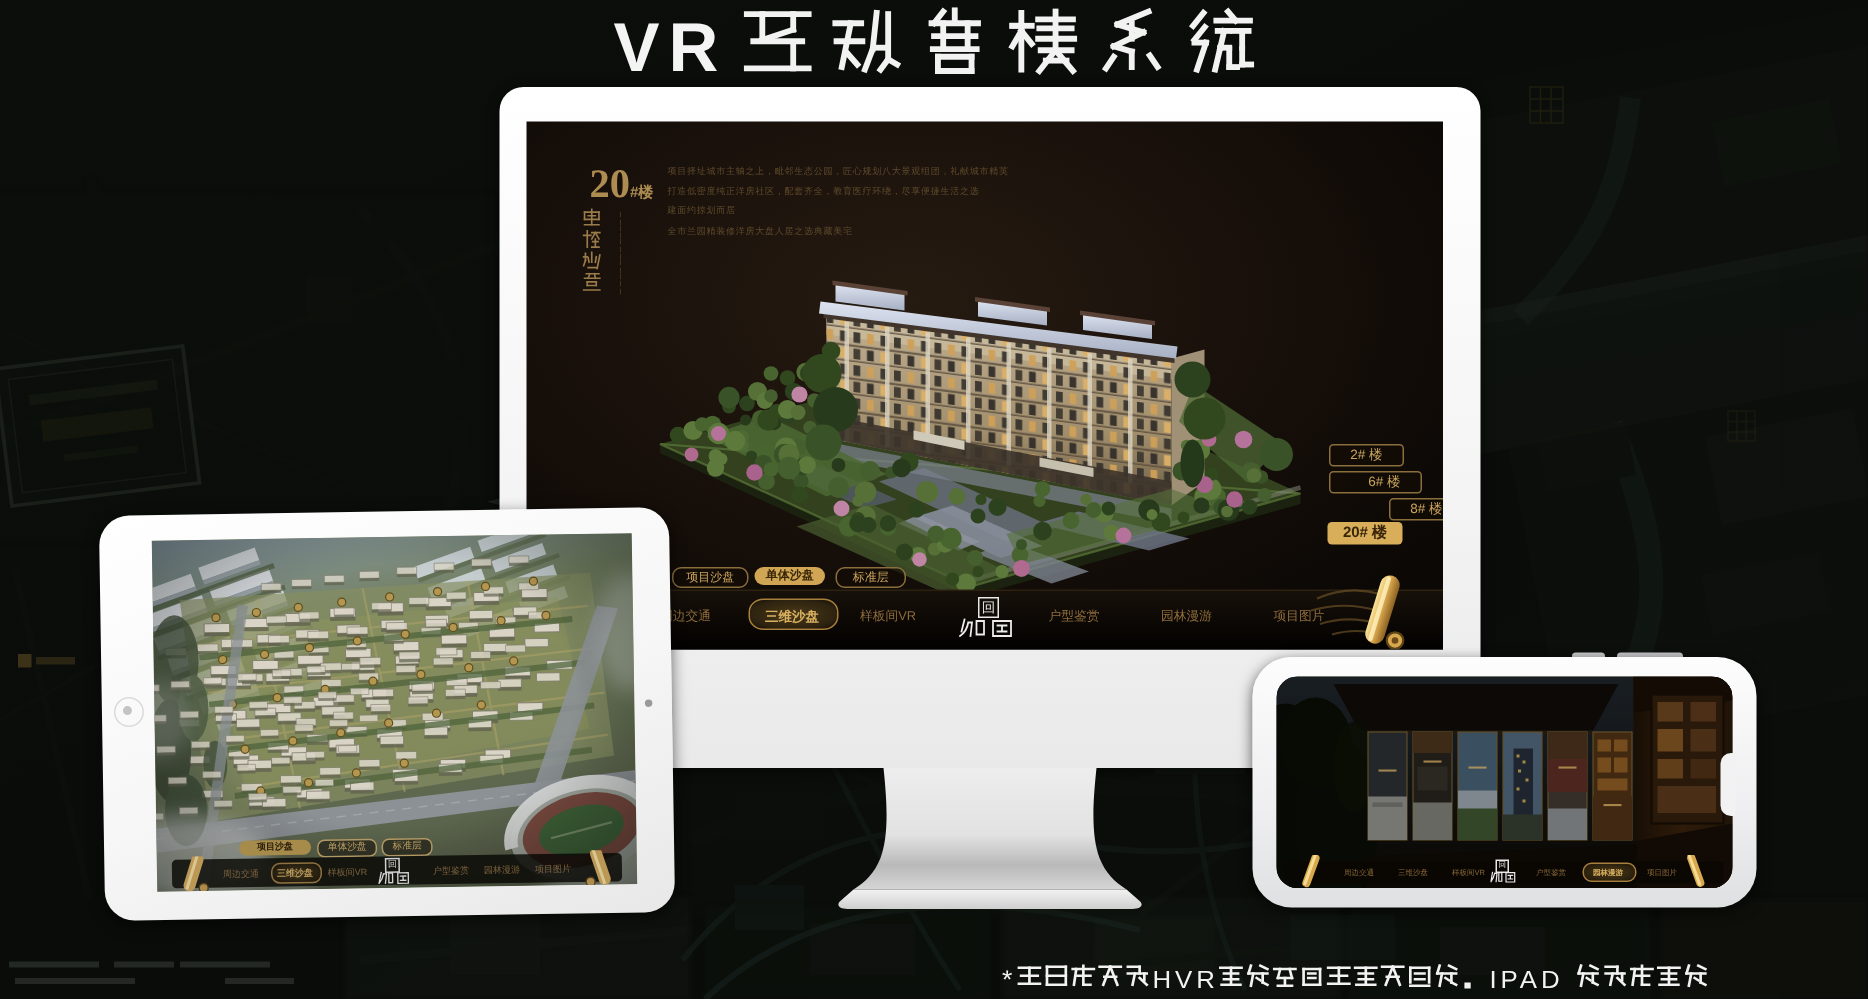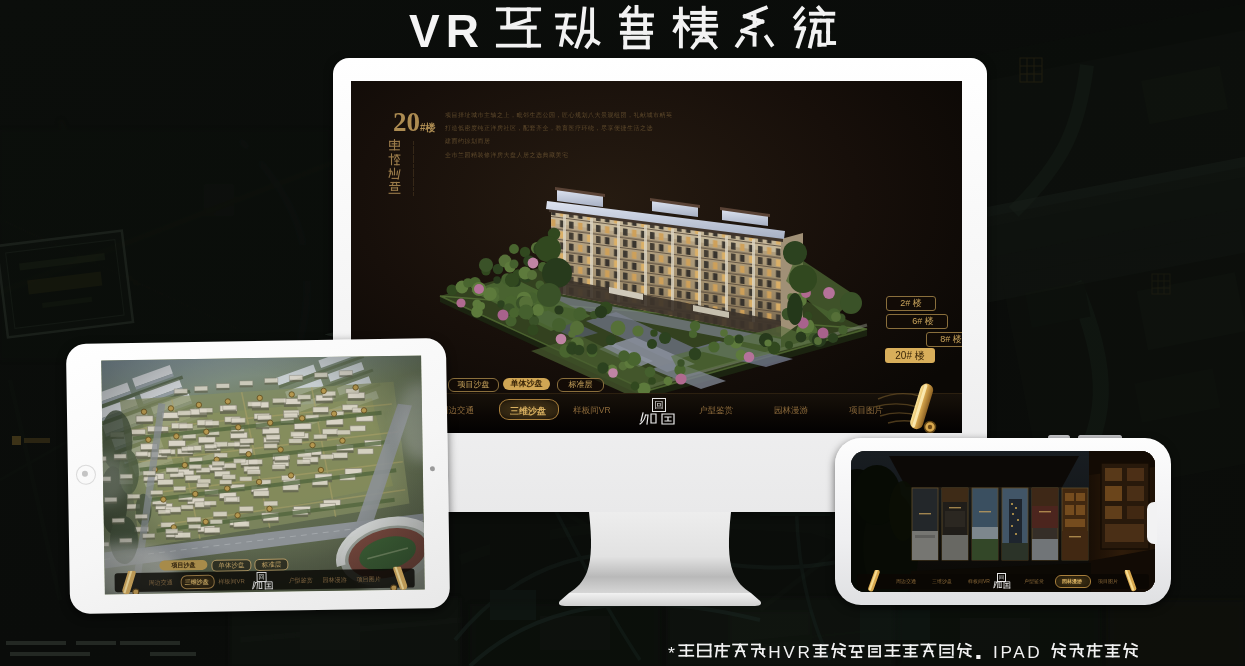--- a/index.html
+++ b/index.html
@@ -502,21 +502,21 @@
     <div class="abs" style="left:535px;top:215px;width:48px;height:13px;border:1px solid #8a6f3c;border-radius:3px;
          color:#c9a45c;font-size:9px;text-align:center;line-height:13px;background:rgba(18,12,6,.7);">2# 楼</div>
 
     <div class="abs" style="left:535px;top:233px;width:48px;height:13px;border:1px solid #8a6f3c;border-radius:3px;
          color:#c9a45c;font-size:9px;text-align:center;line-height:13px;background:rgba(18,12,6,.7);padding-left:12px;">6# 楼</div>
 
     <div class="abs" style="left:535px;top:251px;width:48px;height:13px;border:1px solid #8a6f3c;border-radius:3px;
          color:#c9a45c;font-size:9px;text-align:center;line-height:13px;background:rgba(18,12,6,.7);margin-left:40px;">8# 楼</div>
 
     <div class="abs" style="left:534px;top:267px;width:50px;height:15px;border-radius:3px;background:#d8ae5a;
-         color:#3a2608;font-size:10px;font-weight:normal;text-align:center;line-height:15px;">20# 楼</div>
+         color:#3a2608;font-size:10px;font-weight:bold;text-align:center;line-height:15px;">20# 楼</div>
 
     <div class="abs" style="left:97px;top:297px;width:49px;height:12px;border:1px solid #8a6f3c;border-radius:6px;
          color:#c9a45c;font-size:8px;text-align:center;line-height:12px;background:rgba(18,12,6,.7);">项目沙盘</div>
 
     <div class="abs" style="left:152px;top:297px;width:47px;height:12px;border-radius:6px;background:#d0a654;
          color:#3a2608;font-size:8px;font-weight:bold;text-align:center;line-height:12px;">单体沙盘</div>
 
     <div class="abs" style="left:206px;top:297px;width:45px;height:12px;border:1px solid #8a6f3c;border-radius:6px;
          color:#c9a45c;font-size:8px;text-align:center;line-height:12px;background:rgba(18,12,6,.7);">标准层</div>
 

